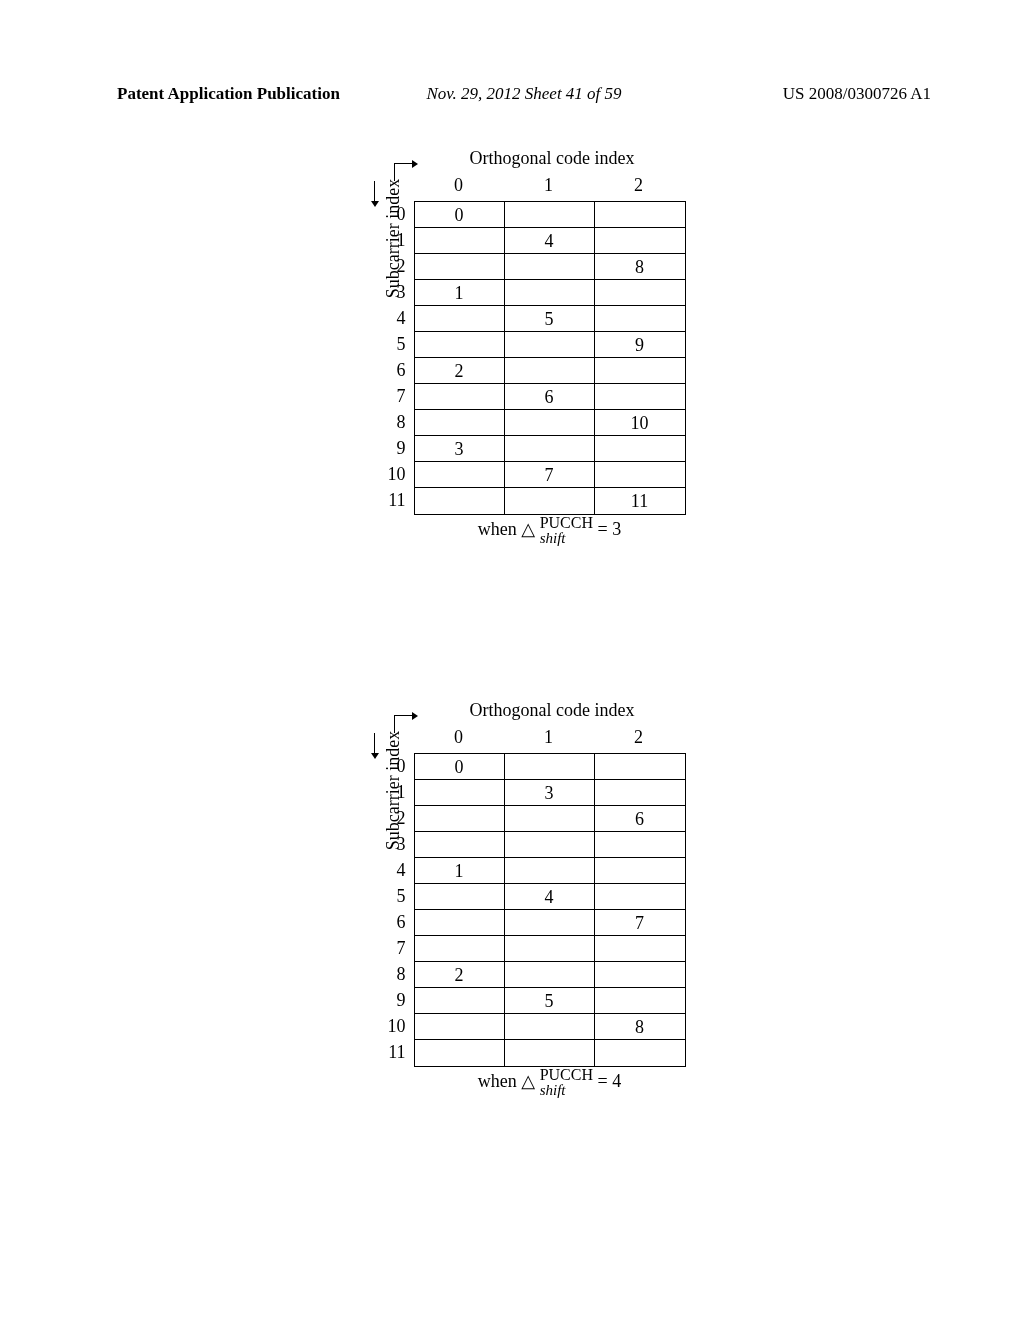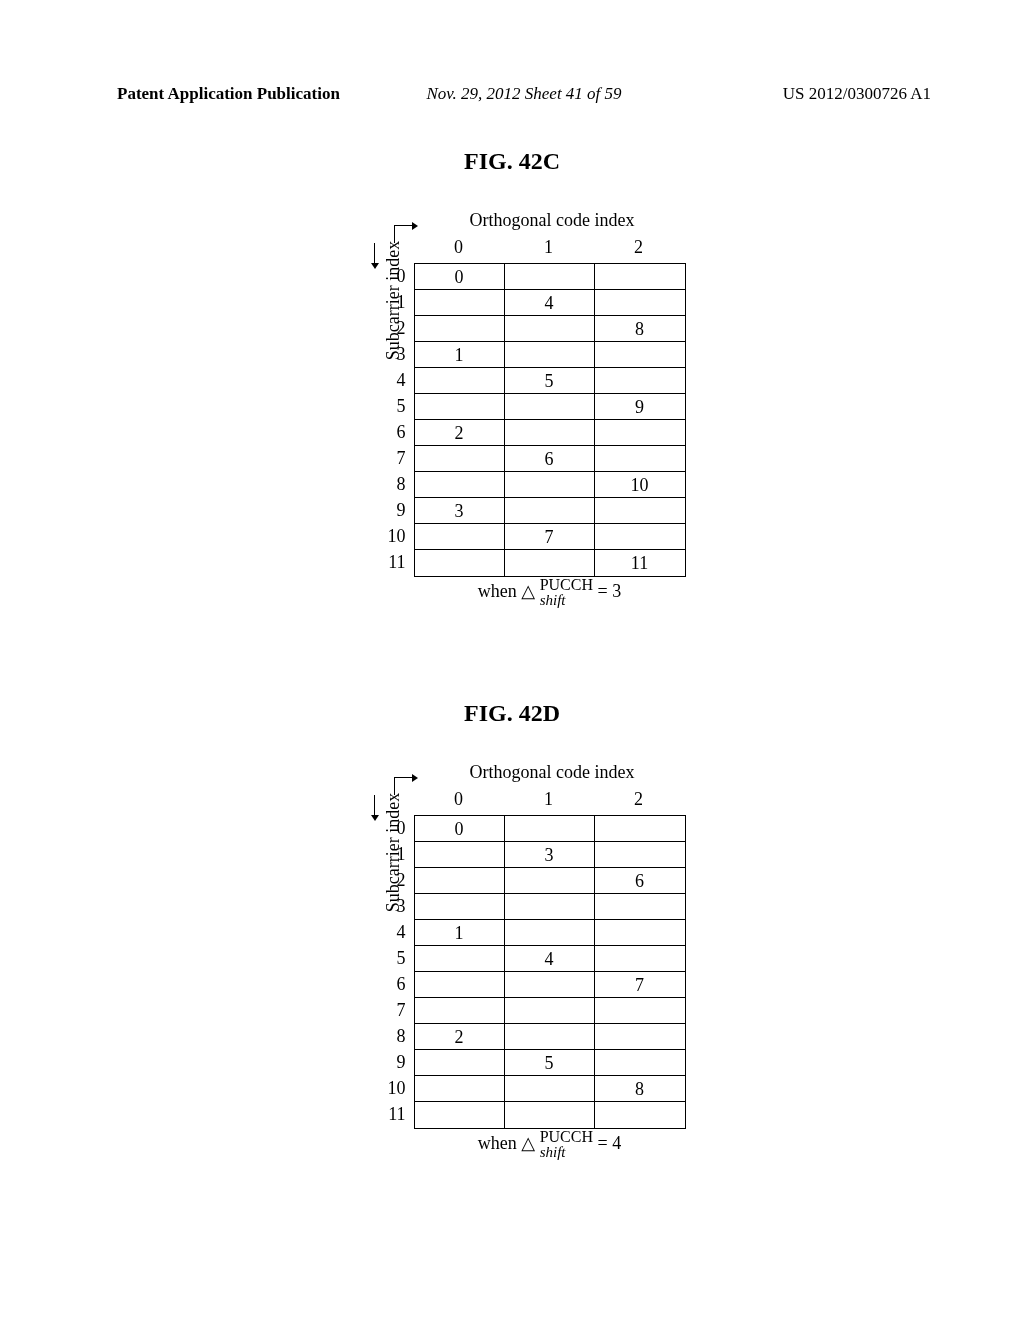--- a/index.html
+++ b/index.html
@@ -168,25 +168,24 @@
       font-size: 15px;
       font-style: italic;
     }
   </style>
 </head>
 <body>
 
 <div class="header">
   <span class="left">Patent Application Publication</span>
   <span class="center">Nov. 29, 2012  Sheet 41 of 59</span>
-  <span class="right">US 2012/0300726 A1</span>
+  <span class="right">US 2008/0300726 A1</span>
 </div>
 
 <div class="figure-section fig-c">
-  <div class="figure-title">FIG.  42C</div>
   <div class="table-area">
     <div class="top-label">Orthogonal code index</div>
     <div class="side-label">Subcarrier index</div>
     <div class="column-headers">
       <span class="arrow"></span>
       <div class="col-header">0</div>
       <div class="col-header">1</div>
       <div class="col-header">2</div>
     </div>
     <div class="table-body">
@@ -250,21 +249,20 @@
       <span class="frac-box">
         <div class="frac-top">PUCCH</div>
         <div class="frac-bot">shift</div>
       </span>
       <span> = 3</span>
     </div>
   </div>
 </div>
 
 <div class="figure-section fig-d">
-  <div class="figure-title">FIG.  42D</div>
   <div class="table-area">
     <div class="top-label">Orthogonal code index</div>
     <div class="side-label">Subcarrier index</div>
     <div class="column-headers">
       <span class="arrow"></span>
       <div class="col-header">0</div>
       <div class="col-header">1</div>
       <div class="col-header">2</div>
     </div>
     <div class="table-body">

